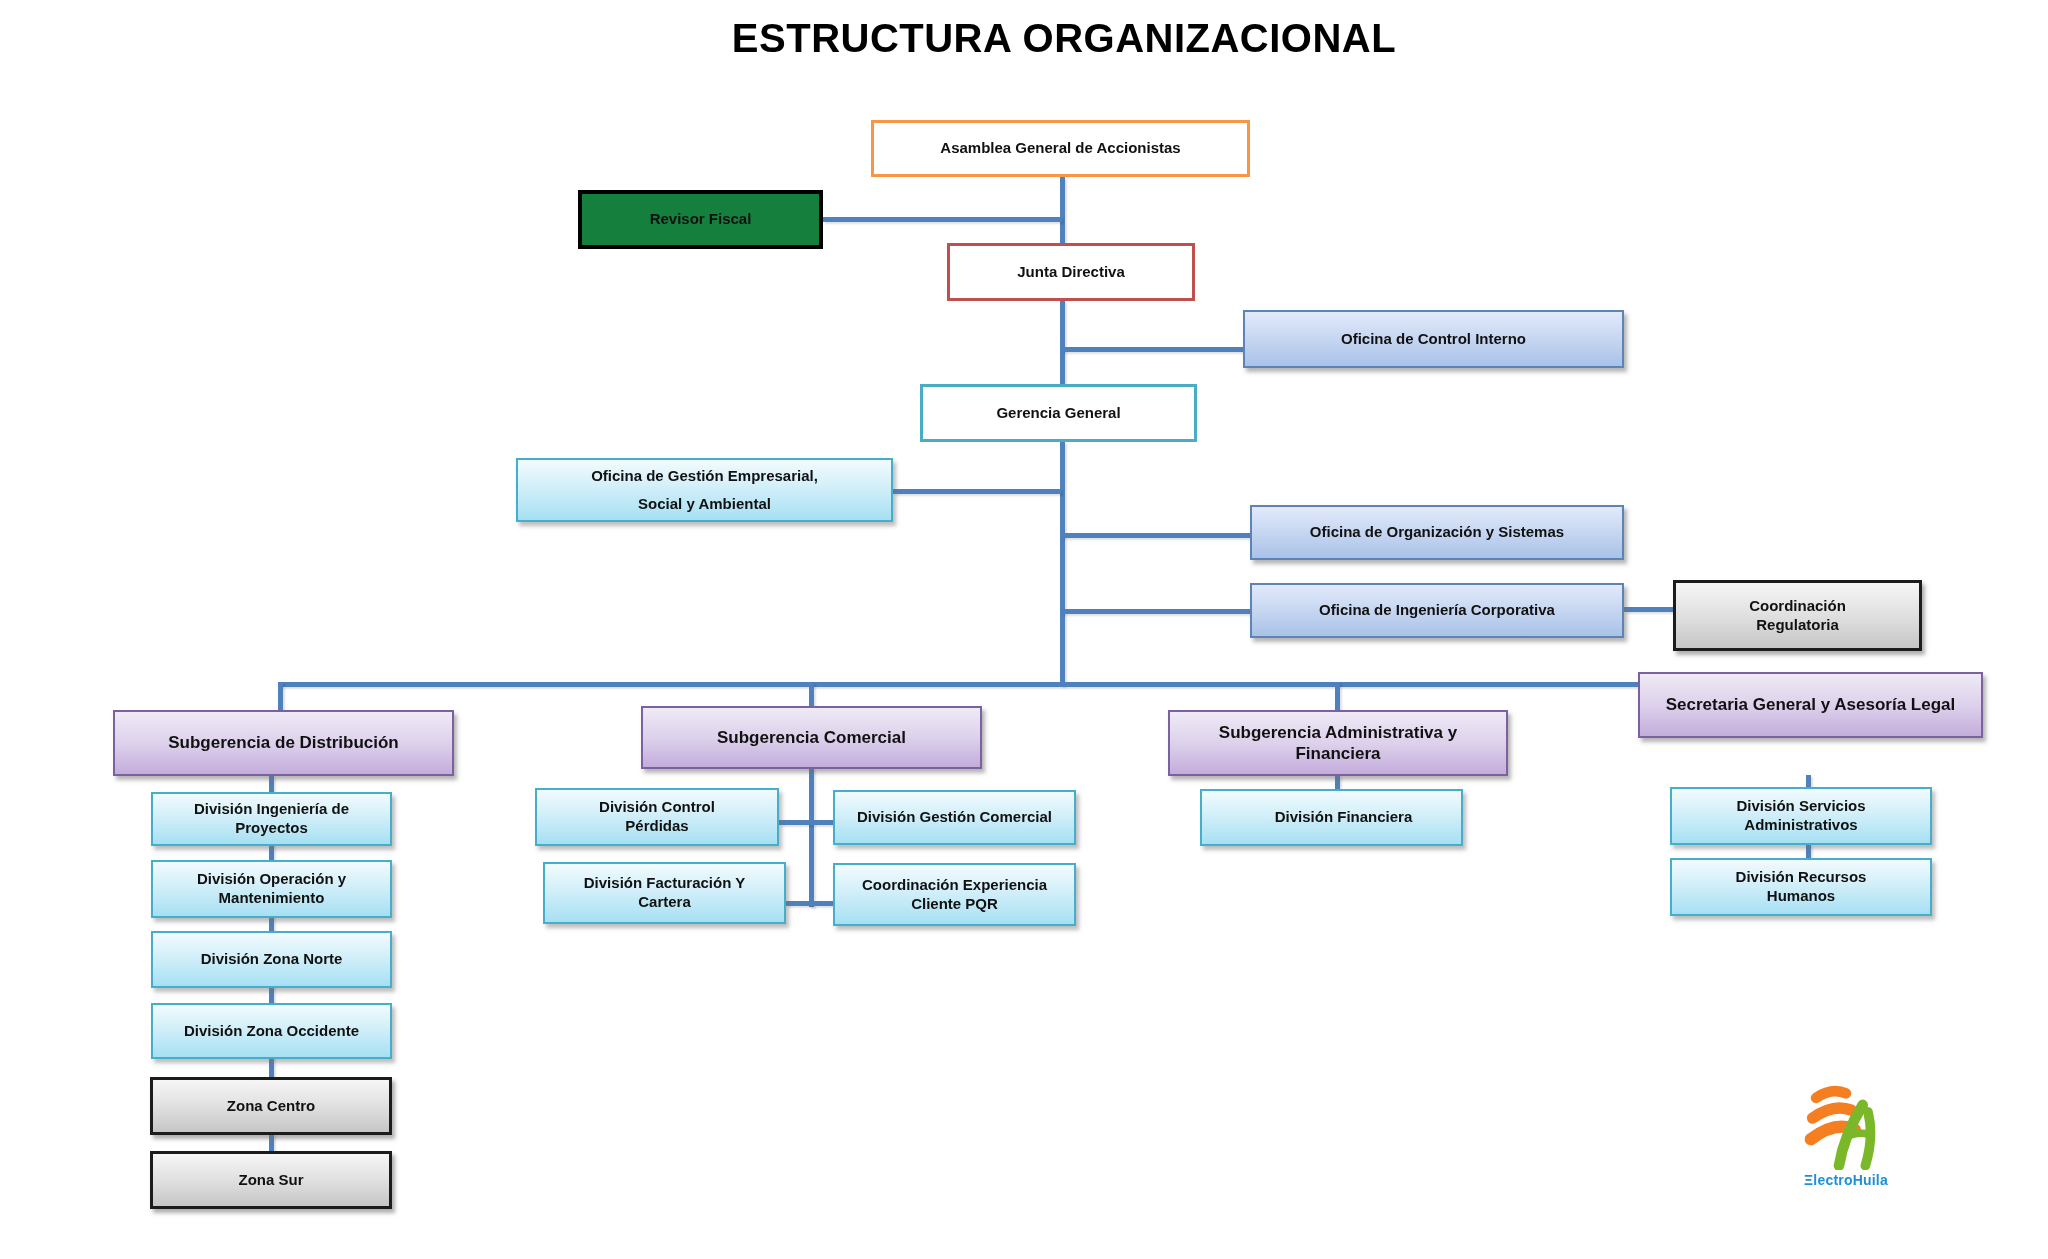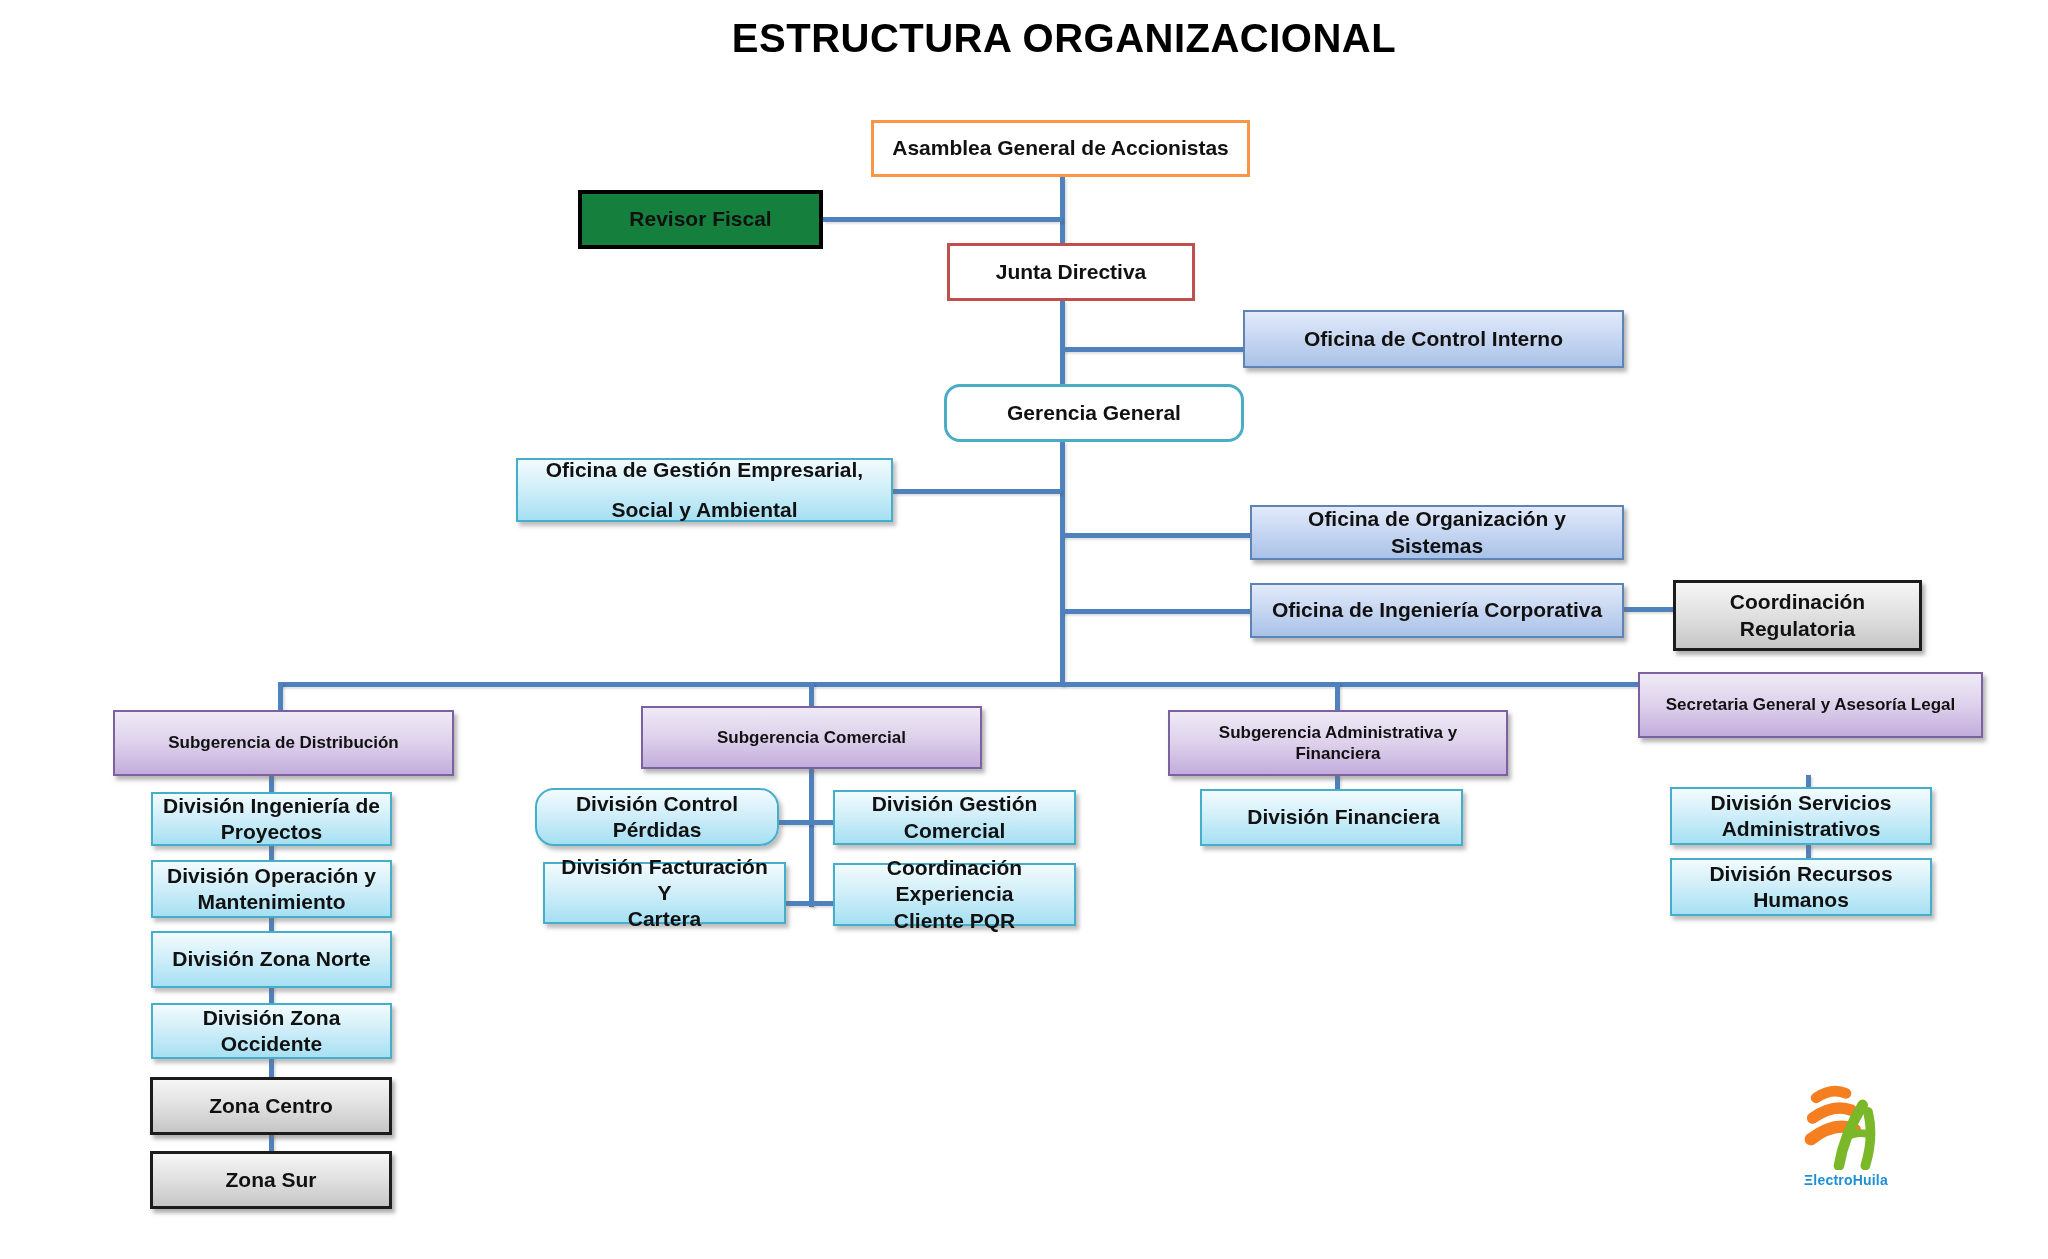--- a/index.html
+++ b/index.html
@@ -8,21 +8,21 @@
     font-family:"Liberation Sans", sans-serif; overflow:hidden;
   }
   #title {
     position:absolute; top:16px; left:1064px; transform:translateX(-50%);
     font-size:40px; font-weight:bold; color:#000; white-space:nowrap;
     letter-spacing:0.5px;
   }
   .box {
     position:absolute; box-sizing:border-box; z-index:2;
     display:flex; align-items:center; justify-content:center;
-    text-align:center; font-weight:bold; font-size:21px; color:#111;
+    text-align:center; font-weight:bold; font-size:15px; color:#111;
     line-height:1.25; white-space:pre-line; padding:2px 8px;
   }
   
   .v-orange { background:#fff; border:3px solid #f79646; }
   .v-black  { background:#15803d; border:4px solid #000000; }
   .v-red    { background:#fff; border:3px solid #c0504d; }
   .v-teal   { background:#fff; border:3px solid #4bacc6; }
   
   .v-blue {
     background:linear-gradient(to bottom,#e2eafa 0%,#c9d8f2 45%,#a9c2e8 100%);
@@ -43,36 +43,36 @@
   }
   .tall-lines { line-height:1.9; }
   .line { position:absolute; background:#4f81bd; z-index:1;
           box-shadow:2px 2px 2px rgba(0,0,0,.12); }
 
   
   #b-asamblea      { left:871px;  top:120px;  width:379px; height:57px; }
   #b-revisor       { left:578px;  top:190px;  width:245px; height:59px; }
   #b-junta         { left:947px;  top:243px;  width:248px; height:58px; }
   #b-control       { left:1243px; top:310px;  width:381px; height:58px; }
-  #b-gerencia      { left:944px;  top:384px;  width:300px; height:58px;border-radius:16px; }
+  #b-gerencia      { left:920px;  top:384px;  width:277px; height:58px; }
   #b-gestion       { left:516px;  top:458px;  width:377px; height:64px; }
   #b-organizacion  { left:1250px; top:505px;  width:374px; height:55px; }
   #b-planeacion    { left:1250px; top:583px;  width:374px; height:55px; }
   #b-coordinacion  { left:1673px; top:580px;  width:249px; height:71px; }
   #b-sub-dist      { left:113px;  top:710px;  width:341px; height:66px; }
   #b-sub-com      { left:641px;  top:706px;  width:341px; height:63px; }
   #b-sub-adm       { left:1168px; top:710px;  width:340px; height:66px; }
   #b-sub-sec       { left:1638px; top:672px;  width:345px; height:66px; }
   #b-dist-1        { left:151px;  top:792px;  width:241px; height:54px; }
   #b-dist-2        { left:151px;  top:860px;  width:241px; height:58px; }
   #b-dist-3        { left:151px;  top:931px;  width:241px; height:57px; }
   #b-dist-4        { left:151px;  top:1003px; width:241px; height:56px; }
   #b-zona-centro   { left:150px;  top:1077px; width:242px; height:58px; }
   #b-zona-sur      { left:150px;  top:1151px; width:242px; height:58px; }
-  #b-com-1         { left:535px;  top:788px;  width:244px; height:58px;border-radius:19px; }
+  #b-com-1         { left:535px;  top:788px;  width:244px; height:58px; }
   #b-com-2         { left:833px;  top:790px;  width:243px; height:55px; }
   #b-com-3         { left:543px;  top:862px;  width:243px; height:62px; }
   #b-com-4         { left:833px;  top:863px;  width:243px; height:63px; }
   #b-financiera    { left:1200px; top:789px;  width:263px; height:57px;padding-left:32px; }
   #b-servicios     { left:1670px; top:787px;  width:262px; height:58px; }
   #b-recursos      { left:1670px; top:858px;  width:262px; height:58px; }
 
   
   #l-asamblea-junta   { left:1060px; top:177px; width:5px;    height:67px; }
   #l-revisor          { left:823px;  top:217px; width:239px;  height:5px; }

